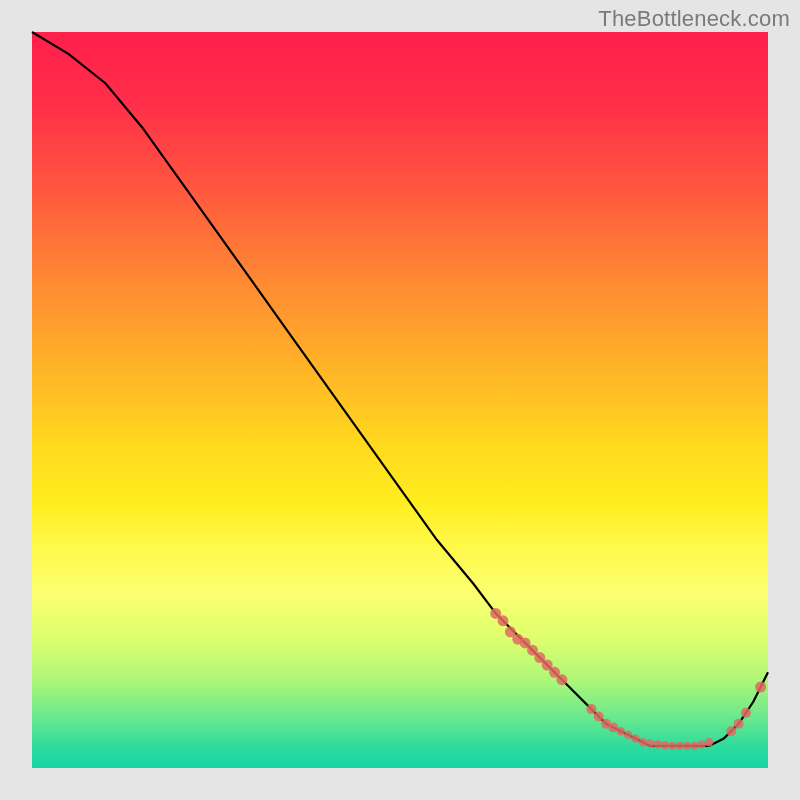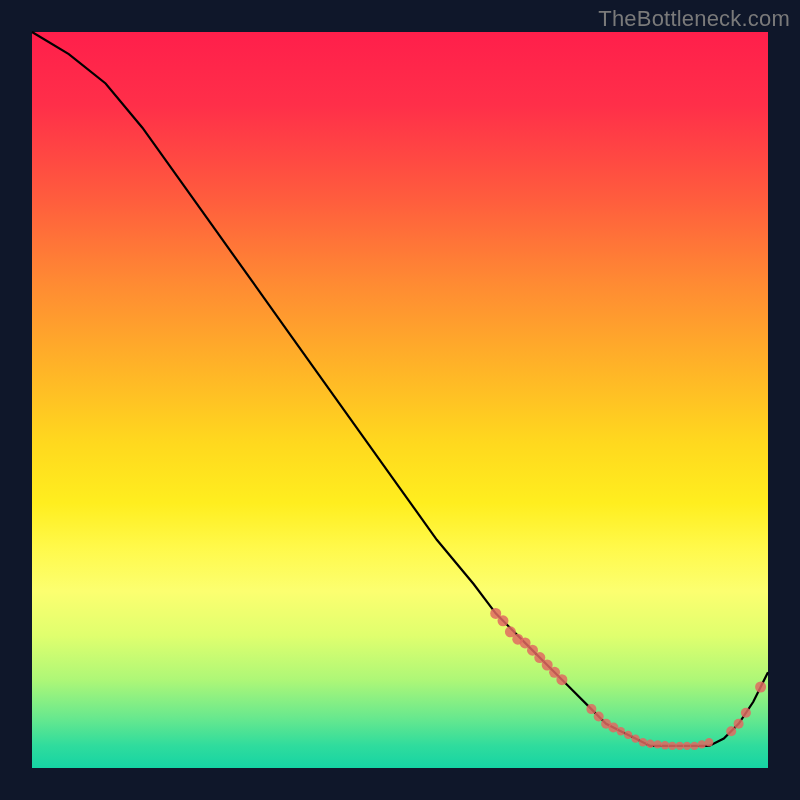--- a/index.html
+++ b/index.html
@@ -8,21 +8,21 @@
     width: 800px;
     height: 800px;
     background: #000;
     overflow: hidden;
     font-family: Arial, Helvetica, sans-serif;
   }
   .frame {
     position: relative;
     width: 800px;
     height: 800px;
-    background: #0f172a;
+    background: #e5e5e5;
   }
   .plot {
     position: absolute;
     left: 32px;
     top: 32px;
     width: 736px;
     height: 736px;
     
     background: linear-gradient(to bottom,
       #ff1f4b 0%,

